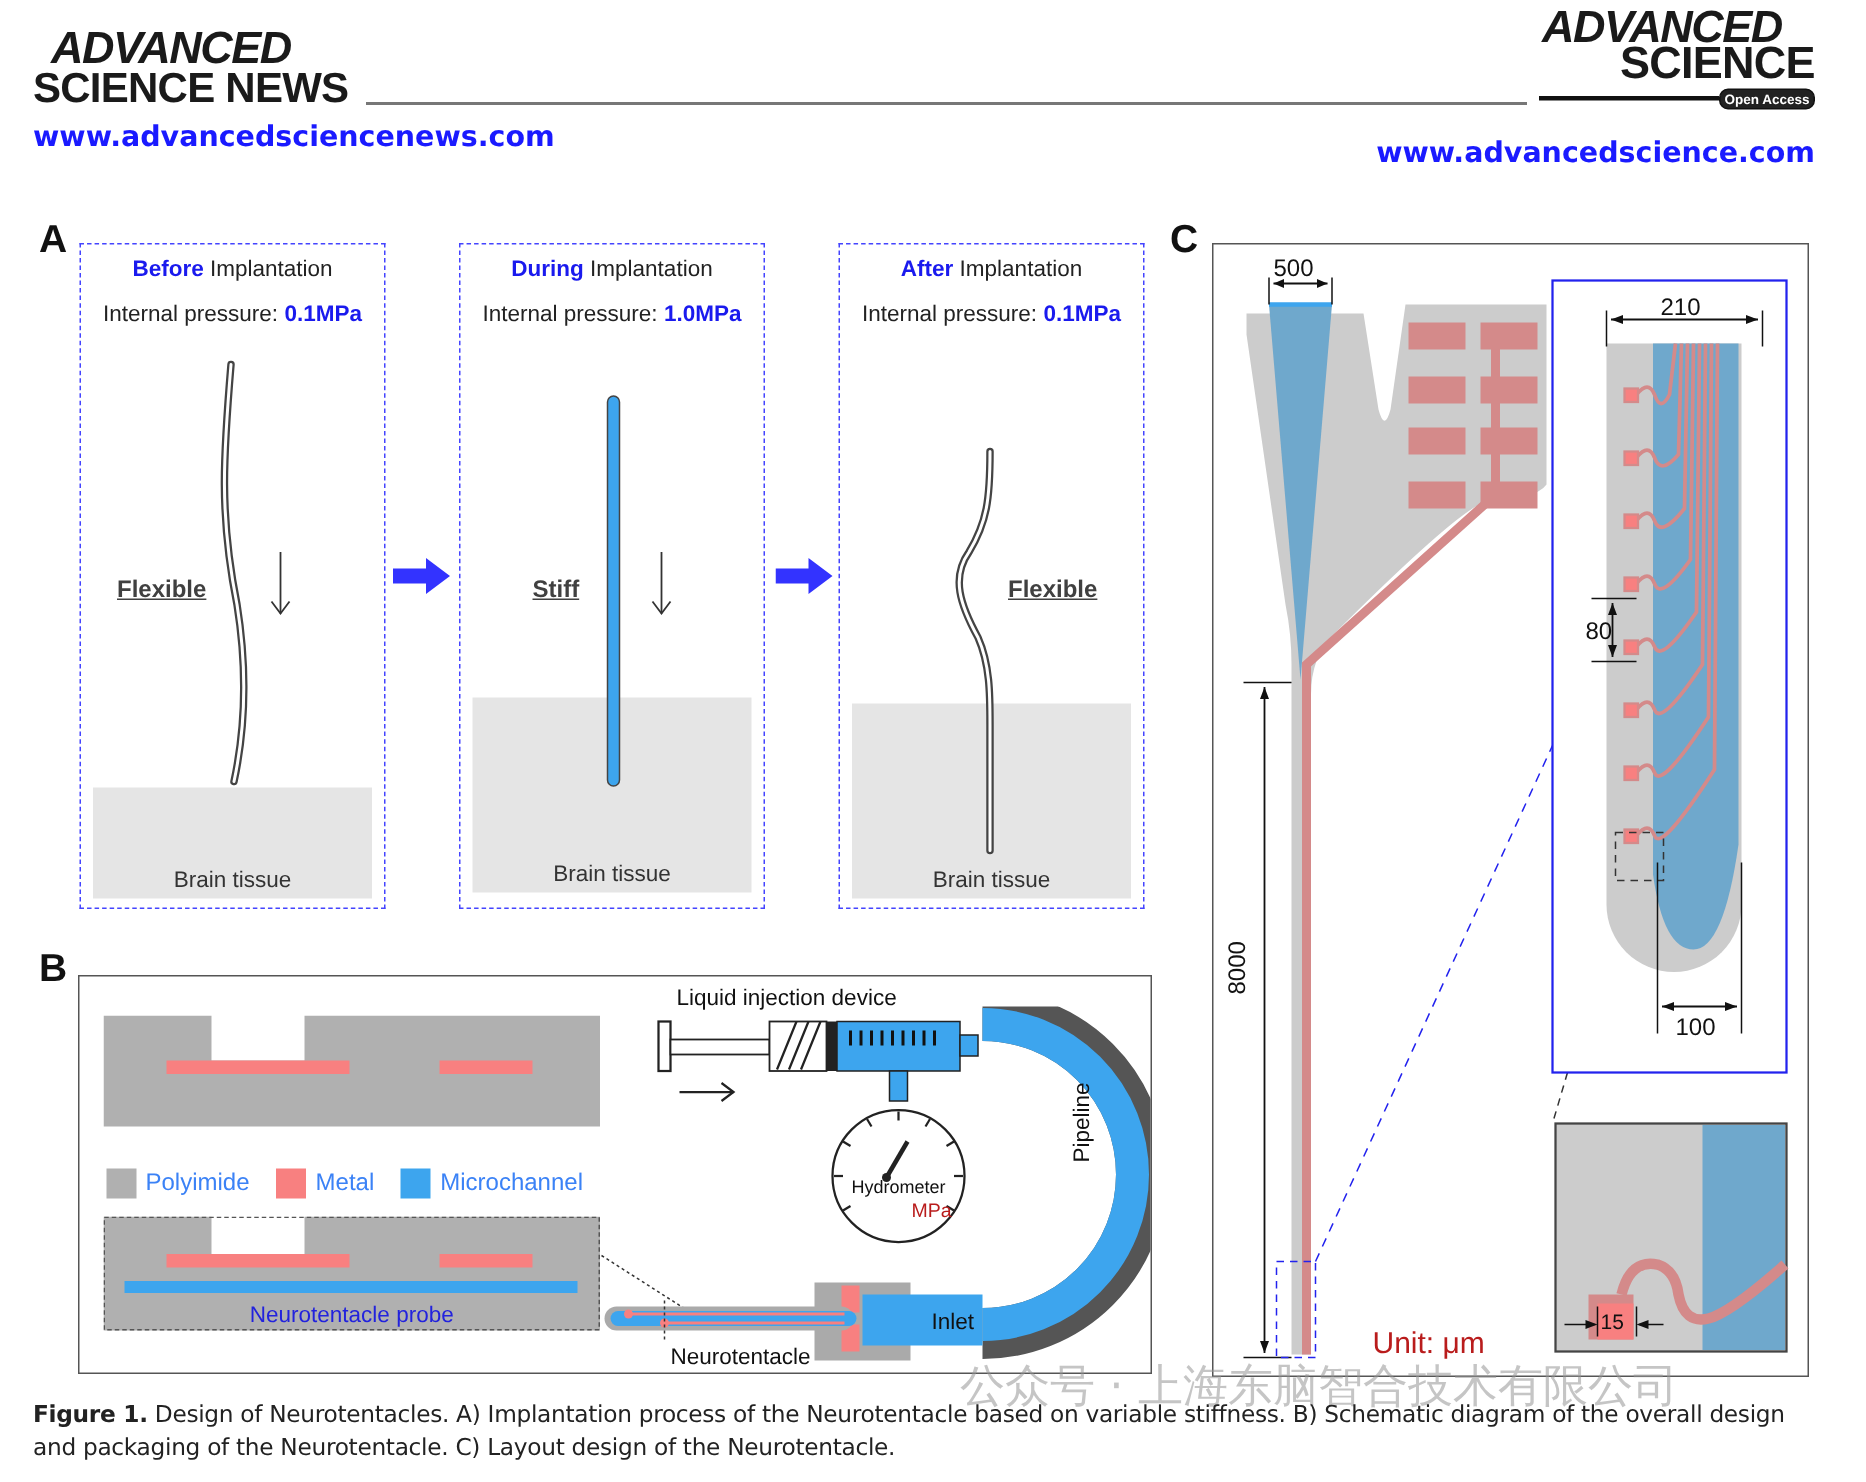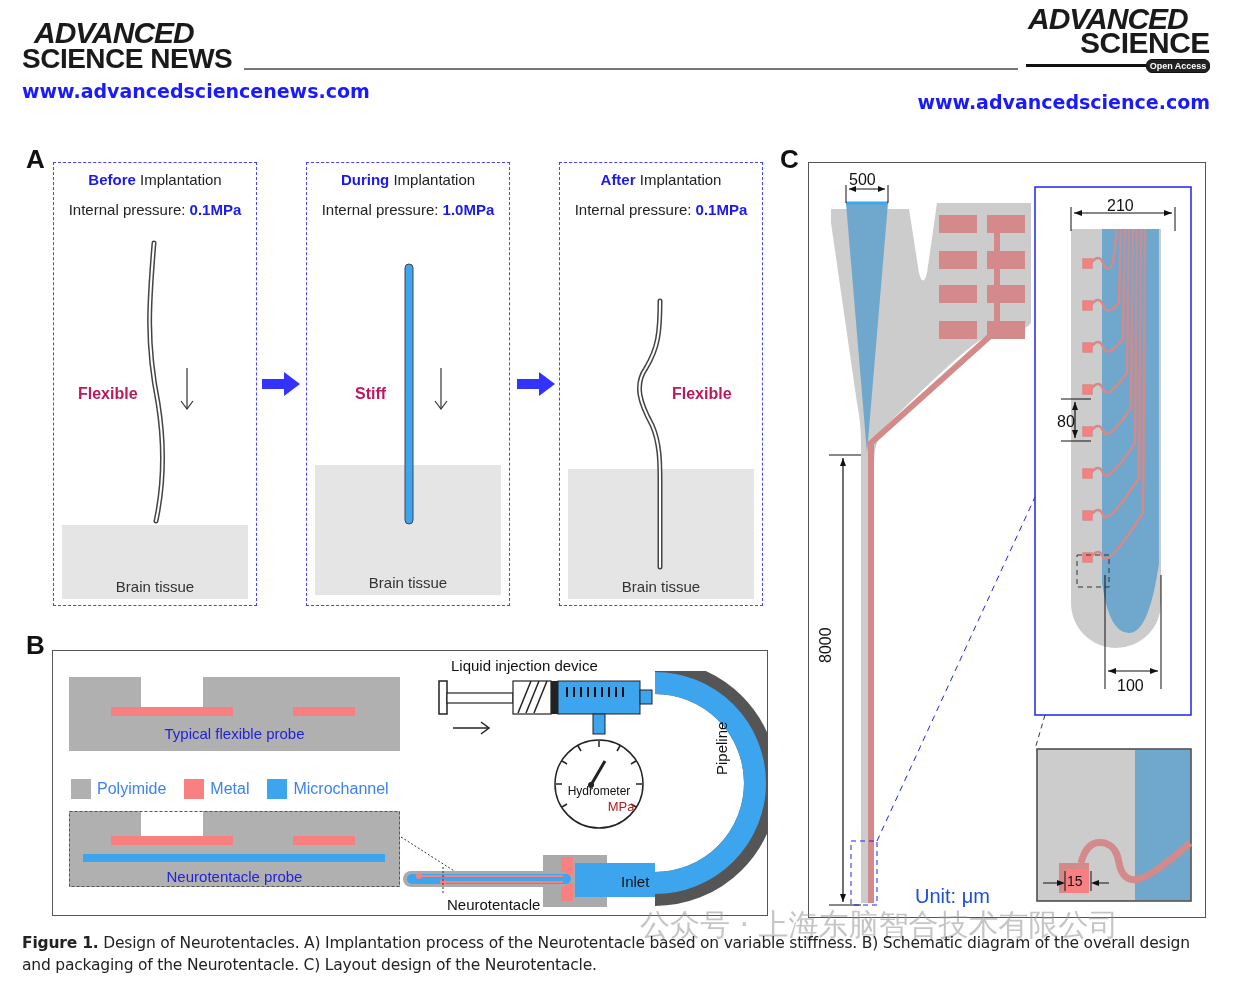--- a/index.html
+++ b/index.html
@@ -18,21 +18,21 @@
   .url-right { right:34px; top:80px;margin-top:11px; }
   .panel-letter { font:700 26px/26px "Liberation Sans", sans-serif; color:#111; }
   
   .a-box { top:162px; width:204px; height:444px; border:1.5px dashed #4444ff; box-sizing:border-box; }
   .a-title { width:100%; text-align:center; top:8px; font-size:15px; color:#222; }
   .a-title b { color:#1a1aee; }
   .a-pressure { width:100%; text-align:center; top:38px; font-size:15px; color:#222; }
   .a-pressure b { color:#1a1aee; }
   .tissue { background:#e5e5e5; left:8px; right:8px; bottom:6px; }
   .tissue-label { position:absolute; bottom:4px; width:100%; text-align:center; font-size:15px; color:#333; }
-  .state-label { font:700 16px/18px "Liberation Sans", sans-serif; color:#be185d; }
+  .state-label { font:700 16px/18px "Liberation Sans", sans-serif; color:#404040;text-decoration:underline; }
   
   .caption { left:22px; top:932px; width:1196px; font:15.5px/22px "DejaVu Sans", sans-serif; color:#222; letter-spacing:-0.2px; }
   .watermark { left:640px; top:908px; font:30px/34px "DejaVu Sans", sans-serif; color:rgba(150,150,150,0.55); }
 </style>
 </head>
 <body>
 
 <div class="abs logo-l1">ADVANCED</div>
 <div class="abs logo-l2">SCIENCE NEWS</div>
 <div class="abs header-rule"></div>
@@ -100,21 +100,20 @@
 </div>
 
 <div class="abs panel-letter" style="left:26px;top:632px;">B</div>
 <div class="abs" style="left:52px;top:650px;width:716px;height:266px;border:1.5px solid #555;box-sizing:border-box;">
 
   <svg class="abs" style="left:16px;top:26px;" width="334" height="76">
     <path d="M0 0 H72 V30 H134 V0 H331 V74 H0 Z" fill="#b0b0b0"></path>
     <rect x="42" y="30" width="122" height="9" fill="#f88080"></rect>
     <rect x="224" y="30" width="62" height="9" fill="#f88080"></rect>
   </svg>
-  <div class="abs" style="left:16px;top:74px;width:331px;text-align:center;font-size:15px;color:#2222dd;">Typical flexible probe</div>
 
   <div class="abs" style="left:18px;top:128px;display:flex;align-items:center;font-size:16px;color:#3b82f6;">
     <span style="width:20px;height:20px;background:#b0b0b0;display:inline-block;margin-right:6px;"></span>
     <span style="margin-right:18px;">Polyimide</span>
     <span style="width:20px;height:20px;background:#f88080;display:inline-block;margin-right:6px;"></span>
     <span style="margin-right:18px;">Metal</span>
     <span style="width:20px;height:20px;background:#3da5ee;display:inline-block;margin-right:6px;"></span>
     <span>Microchannel</span>
   </div>
 
@@ -285,17 +284,17 @@
       <path d="M282 720 L290 717 L290 723 Z" fill="#111"></path>
     <line x1="256" y1="708" x2="256" y2="728" stroke="#111"></line>
       <line x1="282" y1="708" x2="282" y2="728" stroke="#111"></line>
   </svg>
   <div class="abs" style="left:40px;top:8px;font-size:16px;color:#111;">500</div>
   <div class="abs" style="left:8px;top:500px;font-size:16px;color:#111;transform:rotate(-90deg);transform-origin:left top;">8000</div>
   <div class="abs" style="left:298px;top:34px;font-size:16px;color:#111;">210</div>
   <div class="abs" style="left:236px;top:250px;font-size:16px;color:#111;margin-left:12px;">80</div>
   <div class="abs" style="left:308px;top:514px;font-size:16px;color:#111;">100</div>
   <div class="abs" style="left:258px;top:710px;font-size:14px;color:#111;">15</div>
-  <div class="abs" style="left:106px;top:722px;font-size:20px;color:#1d4ed8;">Unit: μm</div>
+  <div class="abs" style="left:106px;top:722px;font-size:20px;color:#b91c1c;">Unit: μm</div>
 </div>
 
 <div class="abs watermark">公众号 · 上海东脑智合技术有限公司</div>
 <div class="abs caption"><b>Figure 1.</b><span> Design of Neurotentacles. A) Implantation process of the Neurotentacle based on variable stiffness. B) Schematic diagram of the overall design and packaging of the Neurotentacle. C) Layout design of the Neurotentacle.</span></div>
 
 </body></html>

